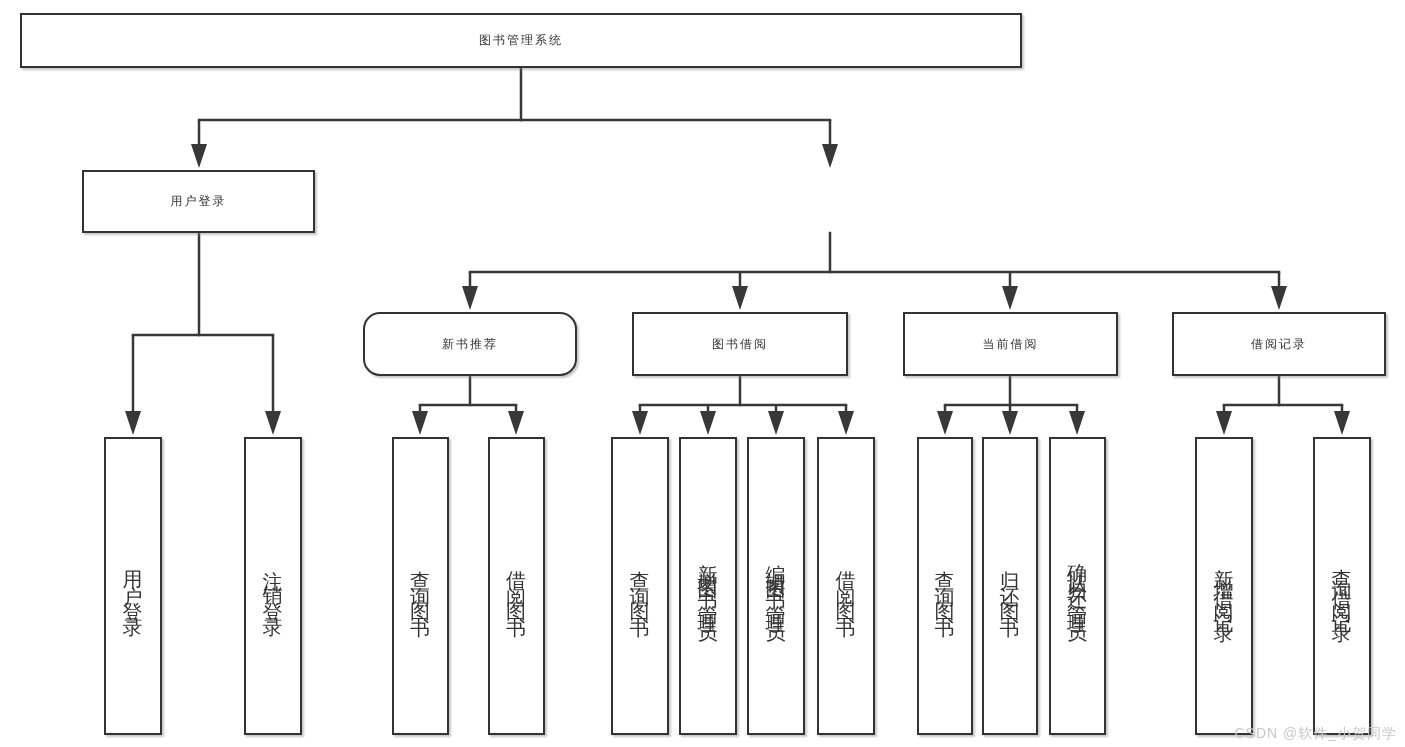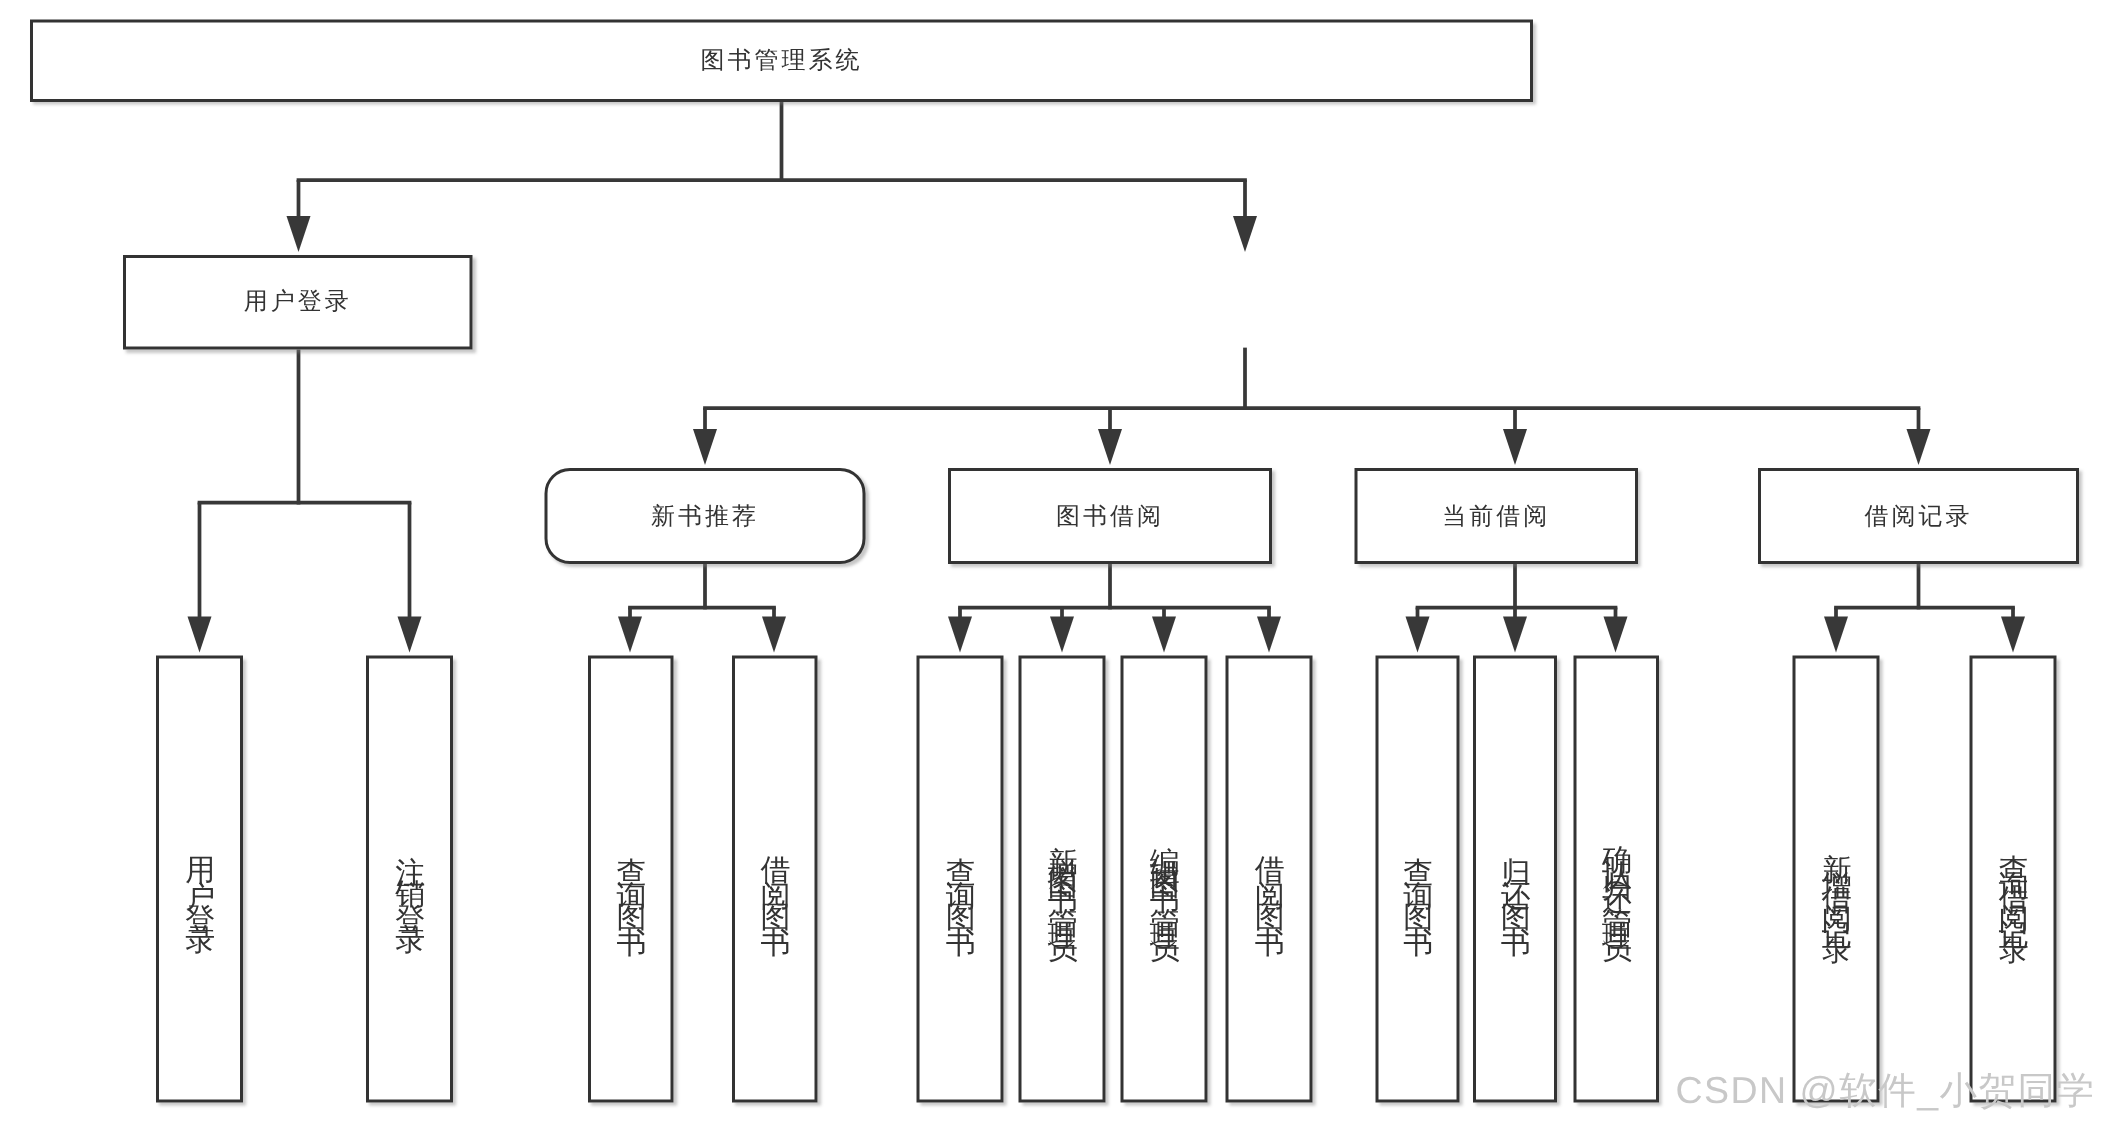--- a/index.html
+++ b/index.html
@@ -11,38 +11,38 @@
     box-sizing:border-box;
     background:#ffffff;
     border:2px solid #333333;
     box-shadow:2px 2px 2px rgba(130,130,130,0.45);
     display:flex;
     align-items:center;
     justify-content:center;
     color:#333333;
   }
   .hbox span{
-    font-size:16px;
+    font-size:12px;
     letter-spacing:2px;
     white-space:nowrap;
     color:#333333;
   }
   .leaf span{
     writing-mode:vertical-lr;
     text-orientation:mixed;
     font-size:20px;
     line-height:1;
     color:#333333;
     white-space:nowrap;
   }
   .watermark{
     position:absolute;
     right:8px;
     bottom:4px;
-    font-size:25px;
+    font-size:14px;
     letter-spacing:1px;
     color:#c8c8c8;
     white-space:nowrap;
   }
 </style>
 </head>
 <body>
 
 <div id="canvas">
 
@@ -108,21 +108,21 @@
   <div class="box hbox" style="left:82px;top:170px;width:233px;height:63px;">
     <span>用户登录</span>
   </div>
 
   <div class="box hbox" style="left:363px;top:312px;width:214px;height:64px;border-radius:17px;">
     <span>新书推荐</span>
   </div>
   <div class="box hbox" style="left:632px;top:312px;width:216px;height:64px;">
     <span>图书借阅</span>
   </div>
-  <div class="box hbox" style="left:903px;top:312px;width:189px;height:64px;">
+  <div class="box hbox" style="left:903px;top:312px;width:215px;height:64px;">
     <span>当前借阅</span>
   </div>
   <div class="box hbox" style="left:1172px;top:312px;width:214px;height:64px;">
     <span>借阅记录</span>
   </div>
 
   <div class="box leaf" style="left:104px;top:437px;width:58px;height:298px;">
     <span style="letter-spacing: 0.78em;">用户登录</span>
   </div>
   <div class="box leaf" style="left:244px;top:437px;width:58px;height:298px;">

